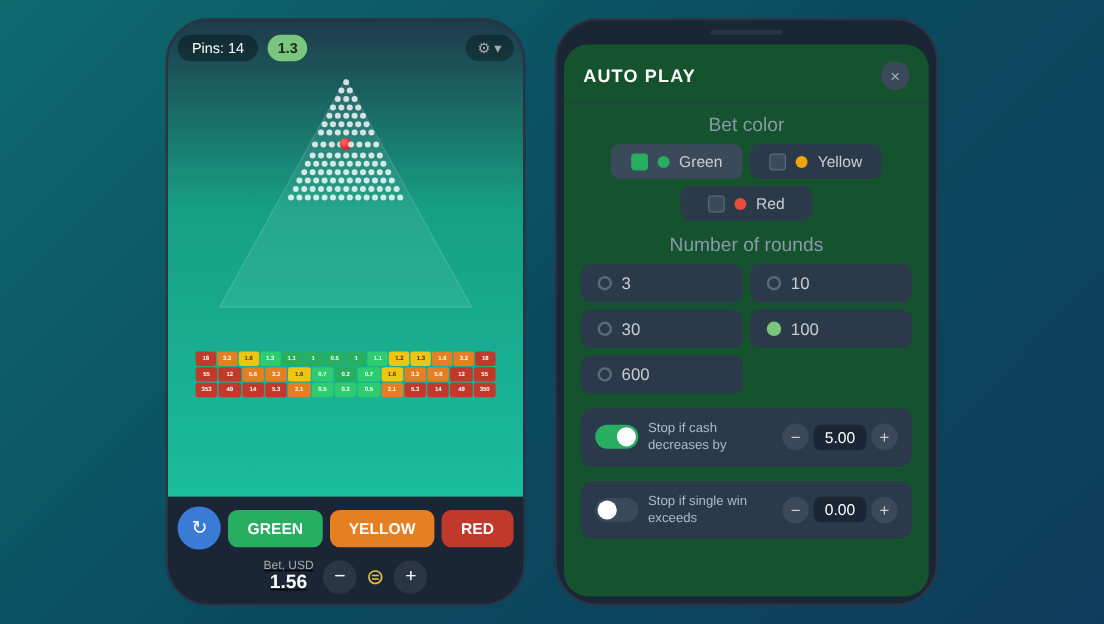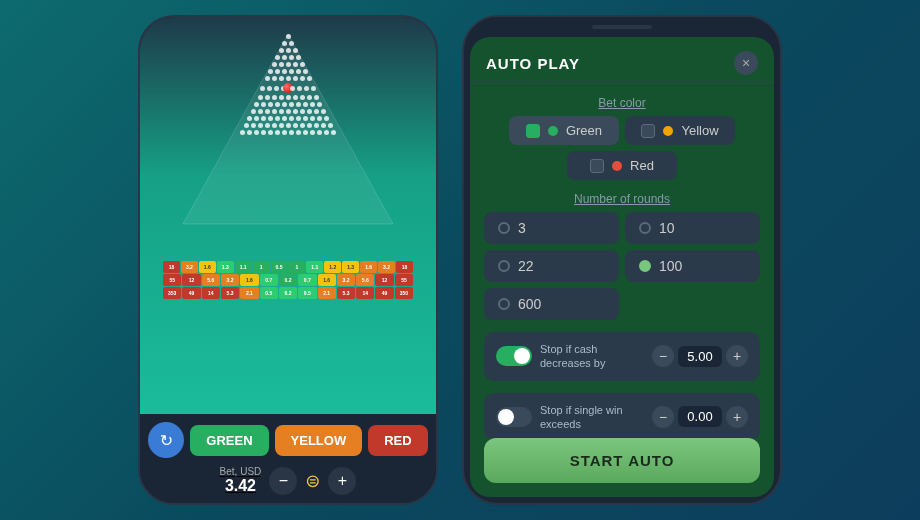--- a/index.html
+++ b/index.html
@@ -334,24 +334,23 @@
       flex: 1;
       padding: 10px 14px;
       overflow-y: auto;
       display: flex;
       flex-direction: column;
       gap: 12px;
     }
 
     .section-label {
       color: #8899aa;
-      font-size: 12px;
+      font-size: 16px;
       text-align: center;
       margin-bottom: 6px;
-      text-decoration: underline;
     }
 
     .color-options {
       display: flex;
       flex-wrap: wrap;
       gap: 6px;
       justify-content: center;
     }
 
     .color-option {
@@ -519,20 +518,29 @@
       margin: 0 14px 14px;
       width: calc(100% - 28px);
     }
   </style>
 </head>
 <body>
 
 <div class="phones-container">
   <div class="phone-left">
     <div class="phone-left-inner">
+      <div class="top-bar">
+        <div class="pins-badge">
+          <span>Pins: 14</span>
+        </div>
+        <div class="multiplier-badge">
+          <span>1.3</span>
+        </div>
+        <div class="settings-icon-btn">⚙ ▾</div>
+      </div>
 
       <div class="plinko-area">
         <svg class="triangle-bg" viewBox="0 0 220 200">
           <polygon points="110,5 215,195 5,195" fill="rgba(255,255,255,0.07)" stroke="rgba(255,255,255,0.15)" stroke-width="1"></polygon>
         </svg>
         <div class="dots-grid">
 
           <div class="dot-row">
               <div class="dot"></div>
             </div>
@@ -723,21 +731,21 @@
     <div class="phone-bottom">
       <div class="color-buttons">
         <button class="btn-refresh">↻</button>
         <button class="btn-green">GREEN</button>
         <button class="btn-yellow">YELLOW</button>
         <button class="btn-red">RED</button>
       </div>
       <div class="bet-row">
         <div class="bet-display">
           <span class="bet-label">Bet, USD</span>
-          <span class="bet-value">3.42</span>
+          <span class="bet-value">1.56</span>
         </div>
         <button class="bet-btn">−</button>
         <span class="coin-icon">⊜</span>
         <button class="bet-btn">+</button>
       </div>
     </div>
   </div>
 
   <div class="phone-right">
     <div class="phone-right-notch">
@@ -778,21 +786,21 @@
             <div class="round-option">
               <div class="round-radio"></div>
               <span class="round-value">3</span>
             </div>
             <div class="round-option">
               <div class="round-radio"></div>
               <span class="round-value">10</span>
             </div>
             <div class="round-option">
               <div class="round-radio"></div>
-              <span class="round-value">22</span>
+              <span class="round-value">30</span>
             </div>
             <div class="round-option">
               <div class="round-radio active"></div>
               <span class="round-value">100</span>
             </div>
             <div class="round-option">
               <div class="round-radio"></div>
               <span class="round-value">600</span>
             </div>
           </div>
@@ -817,16 +825,15 @@
           <span class="stop-text">Stop if single win exceeds</span>
           <div class="stop-controls">
             <button class="stop-minus">−</button>
             <div class="stop-value">0.00</div>
             <button class="stop-plus">+</button>
           </div>
         </div>
 
       </div>
 
-      <button class="start-btn">START AUTO</button>
     </div>
   </div>
 </div>
 
 </body></html>

